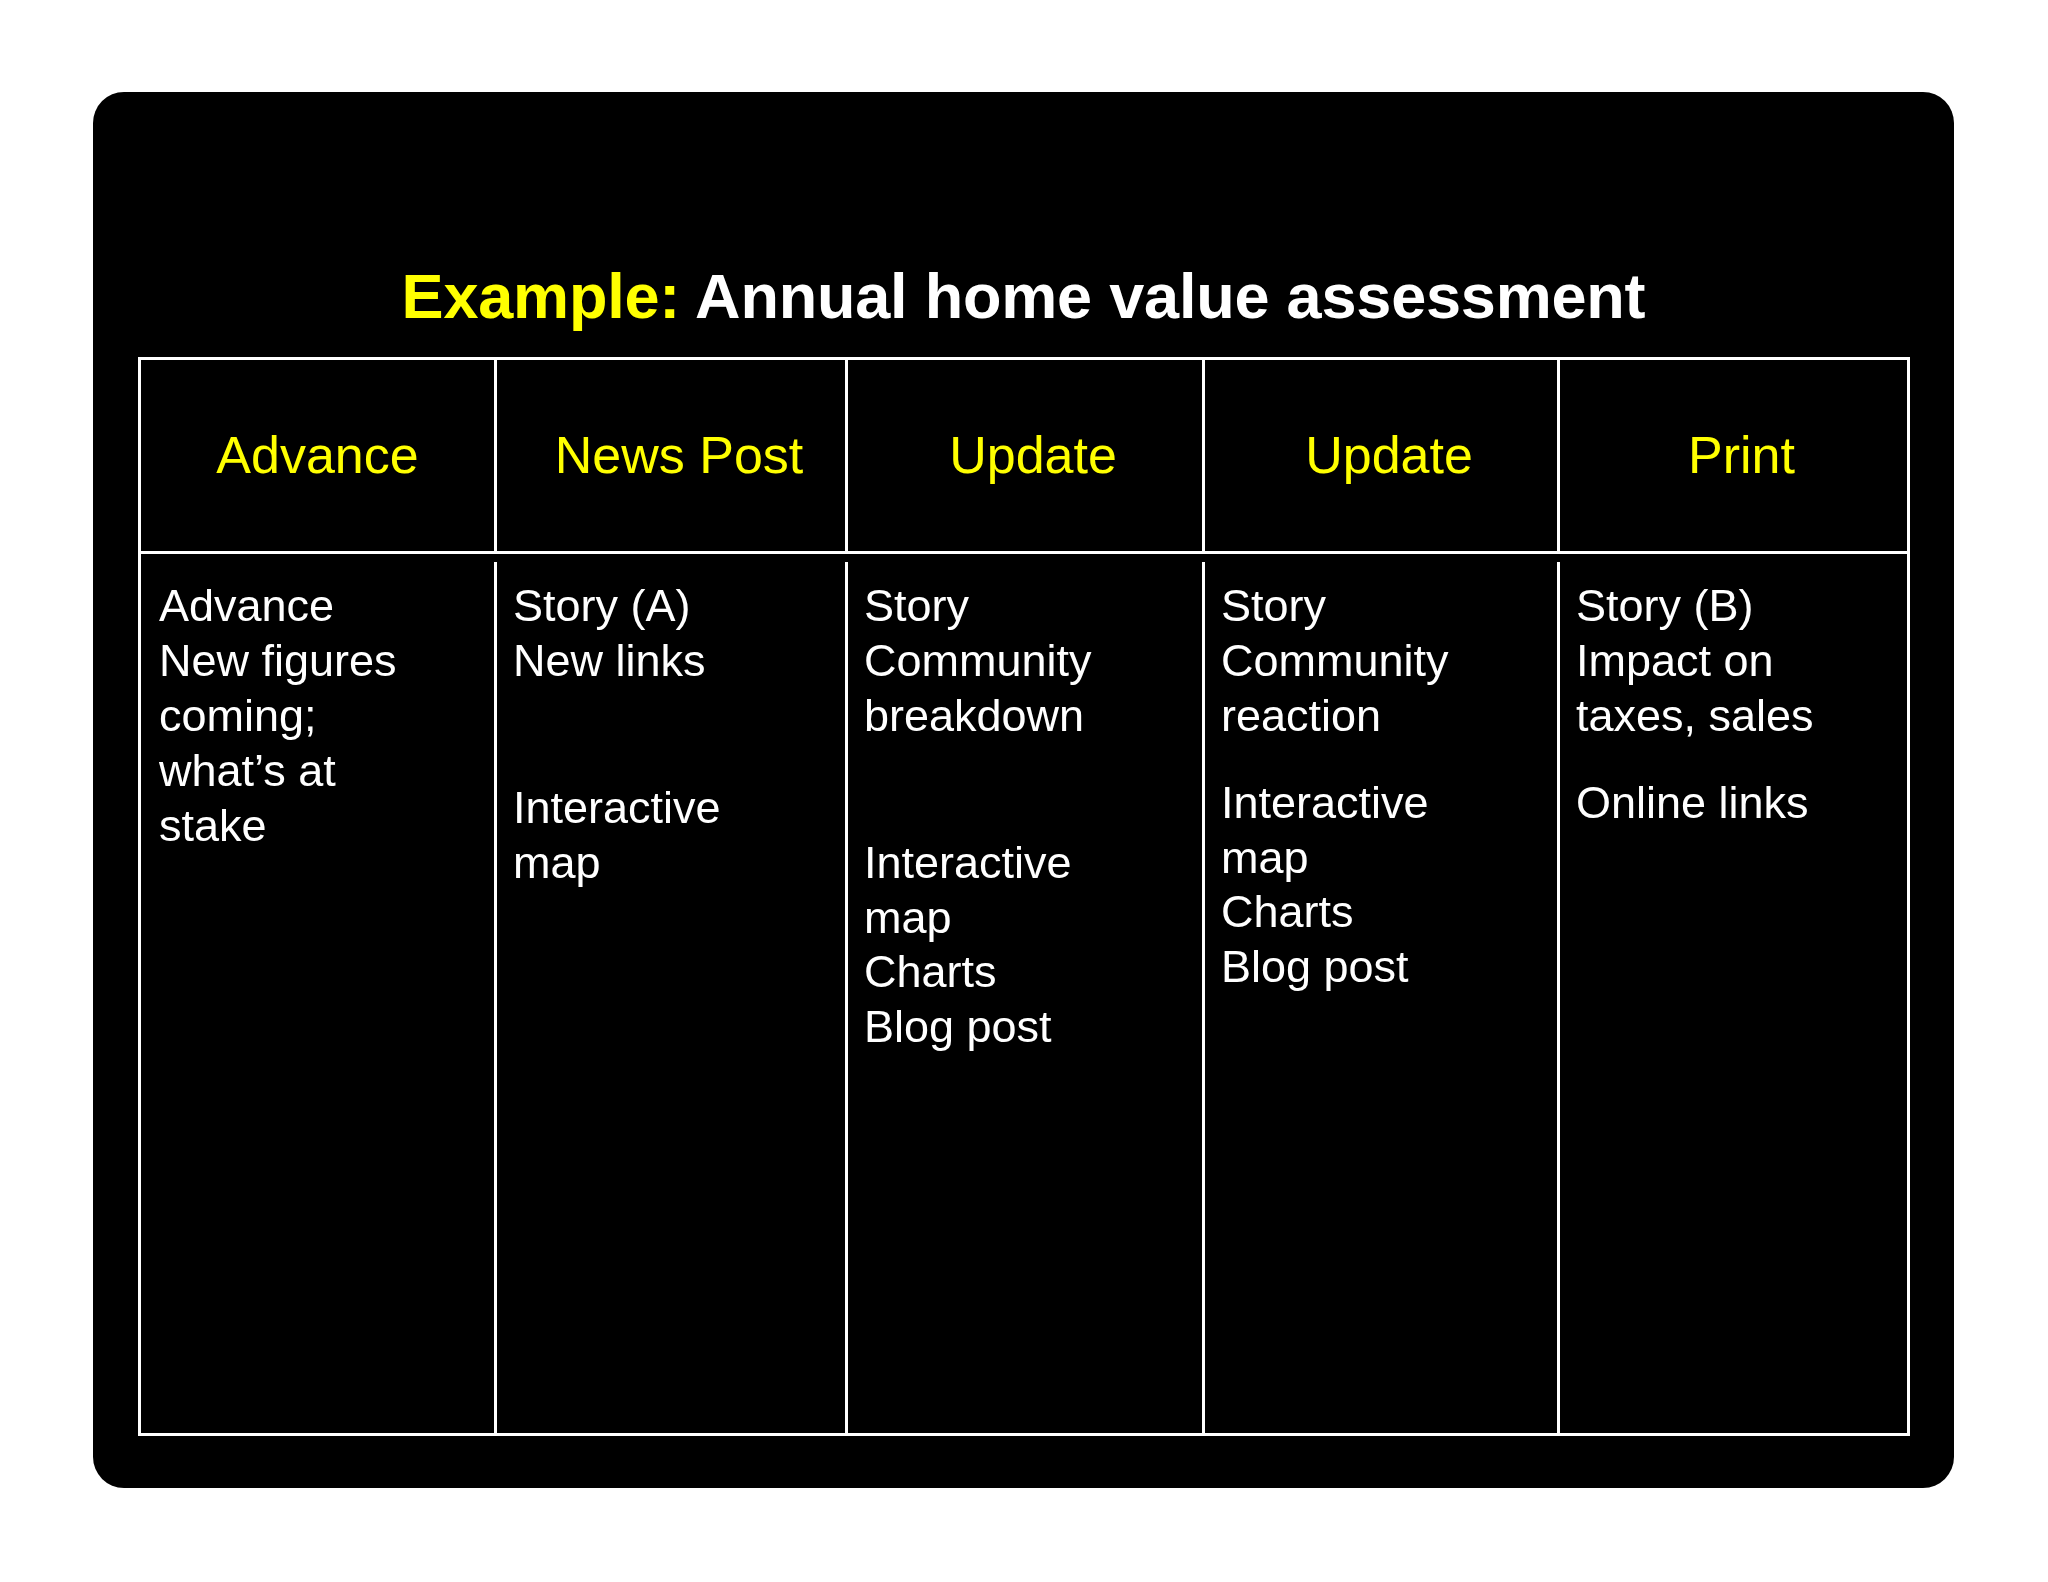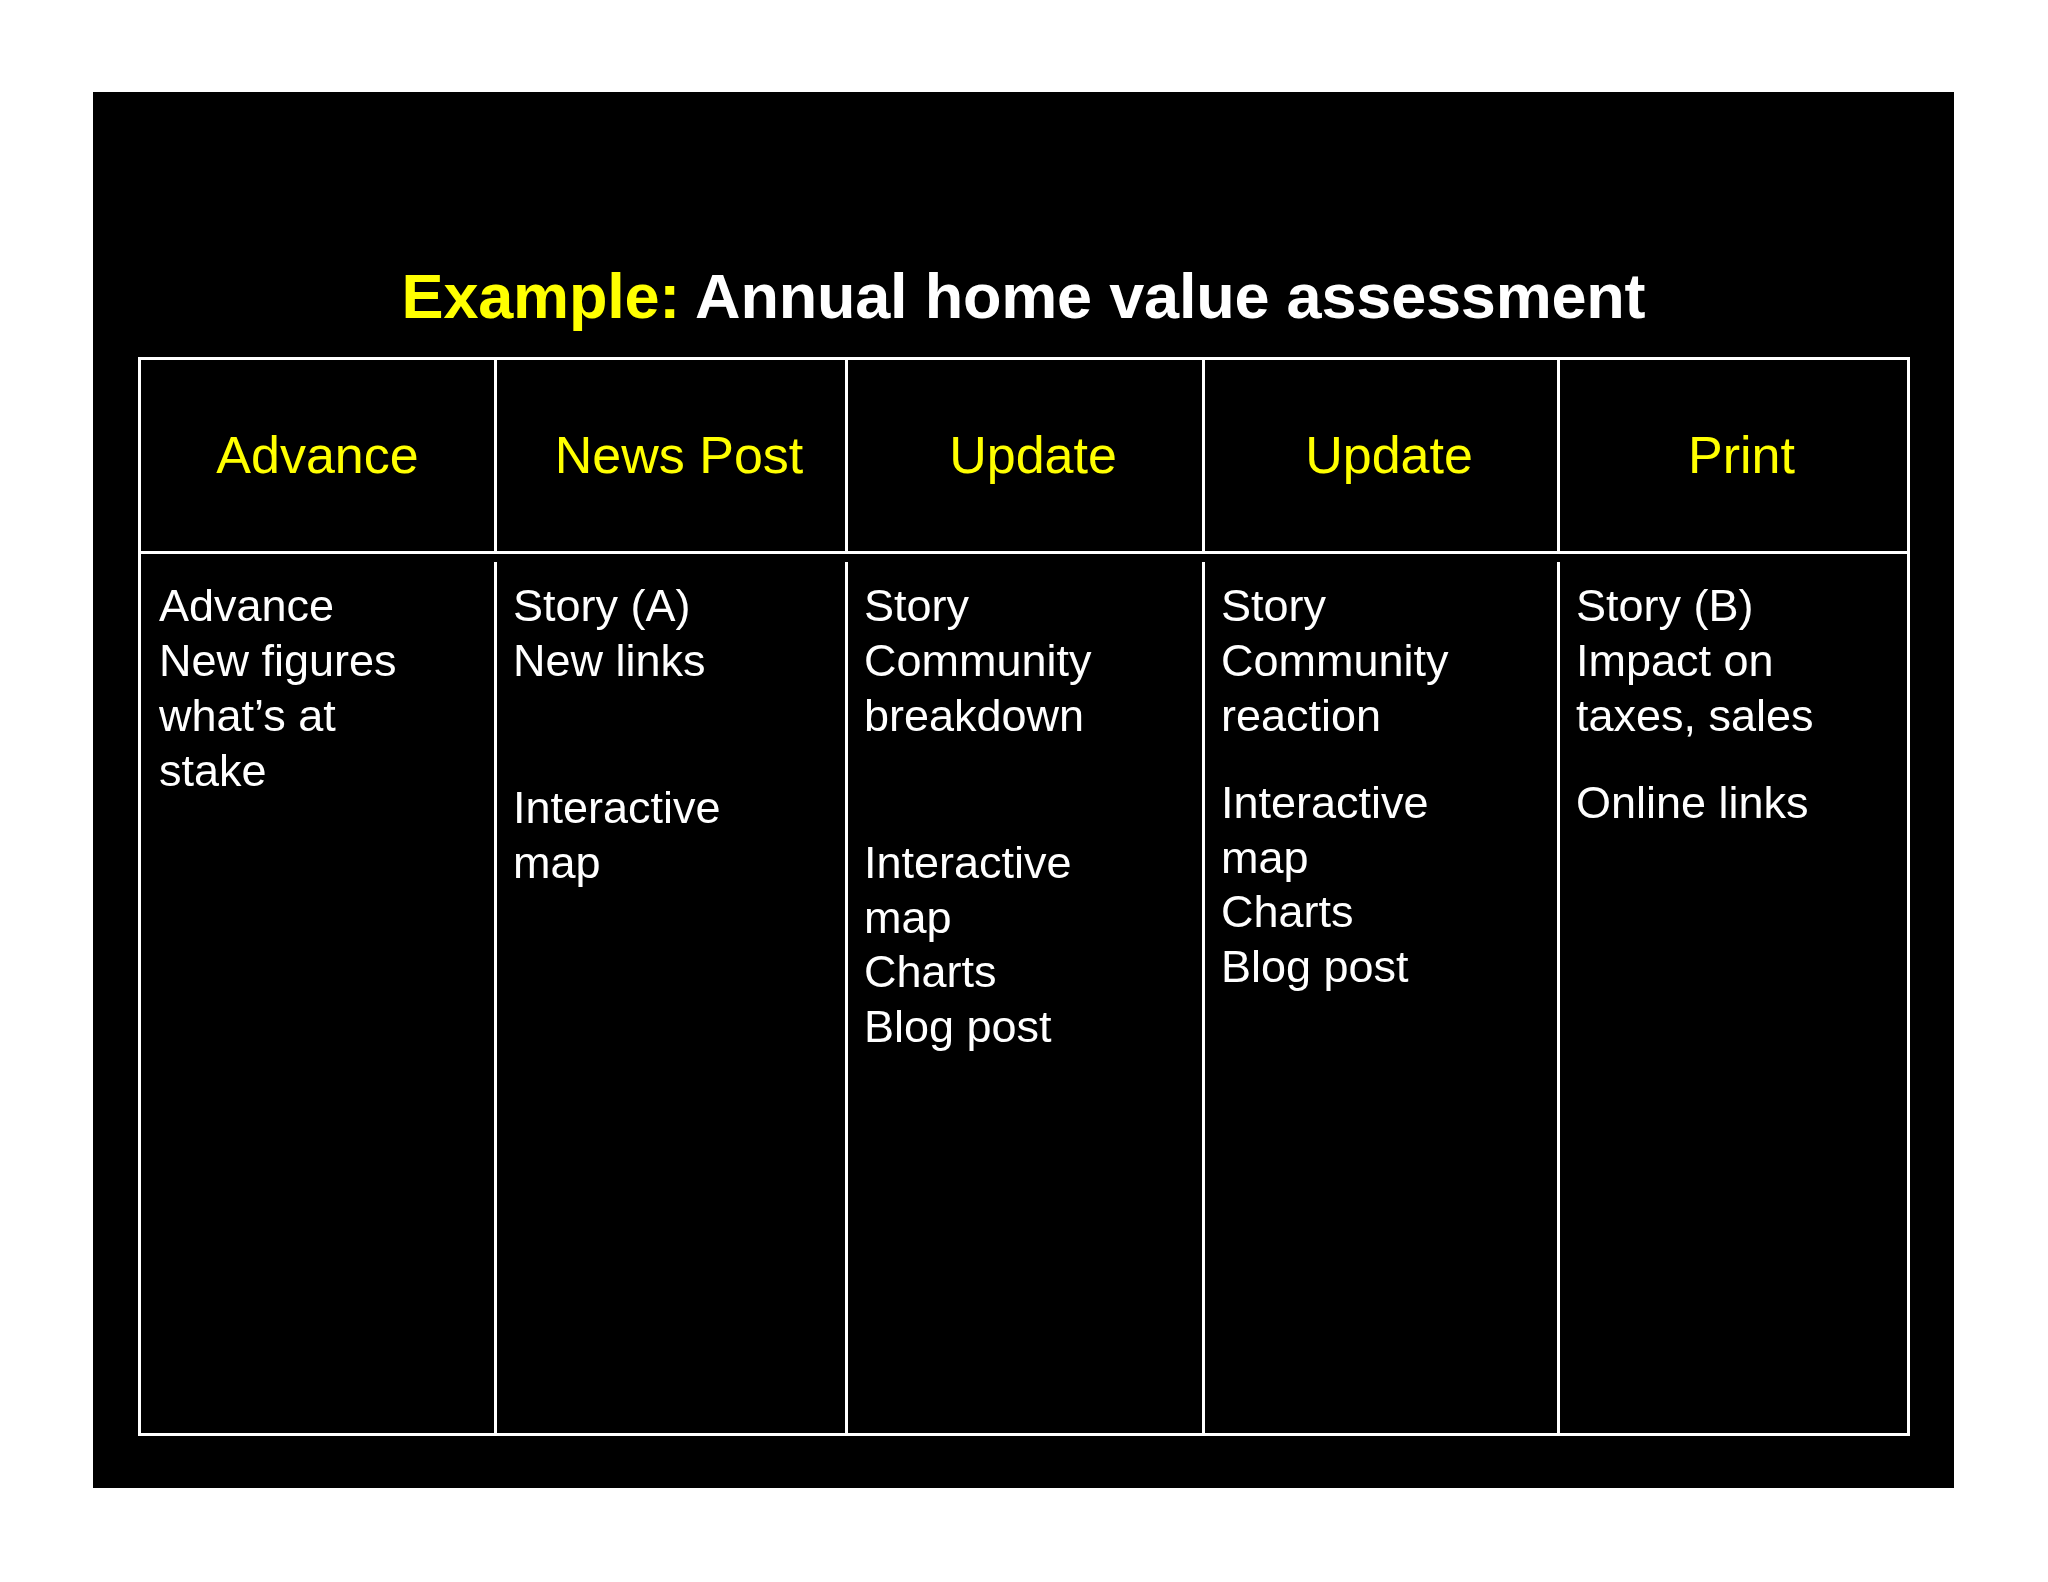--- a/index.html
+++ b/index.html
@@ -16,20 +16,21 @@
 
   
   .slide {
     position: absolute;
     left: 93px;
     top: 92px;
     width: 1861px;
     height: 1396px;
     background: #000000;
     overflow: hidden;
+    border-radius: 31px;
   }
 
   
   .slide-title {
     position: absolute;
     left: 0;
     top: 170px;
     width: 1861px;
     text-align: center;
     font-size: 63px;
@@ -143,20 +144,21 @@
 
     <div class="table-body-row">
 
       <div class="bcell col1">
         <div class="cell-block">
           <span class="cell-line">Advance</span>
         </div>
         <div class="gap-c1"></div>
         <div class="cell-block">
           <span class="cell-line">New figures</span>
+          <span class="cell-line">coming;</span>
           <span class="cell-line">what’s at</span>
           <span class="cell-line">stake</span>
         </div>
       </div>
 
       <div class="bcell col2">
         <div class="cell-block">
           <span class="cell-line">Story (A)</span>
           <span class="cell-line">New links</span>
         </div>

